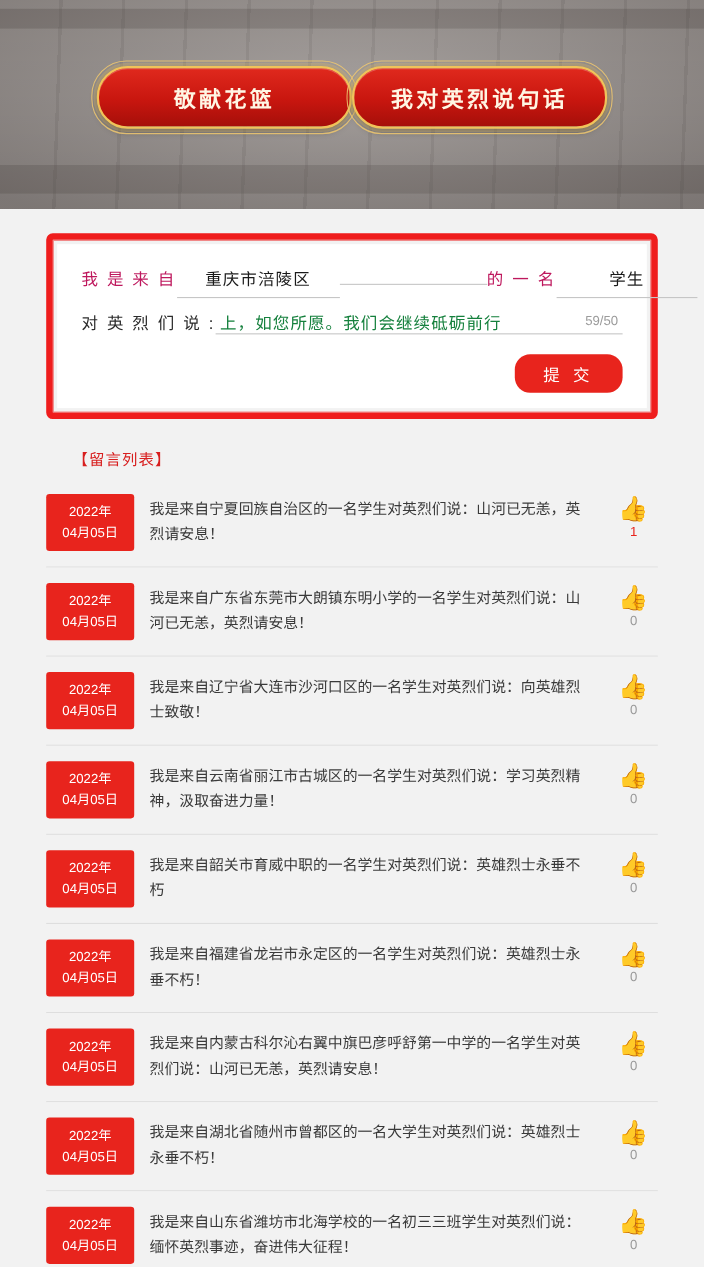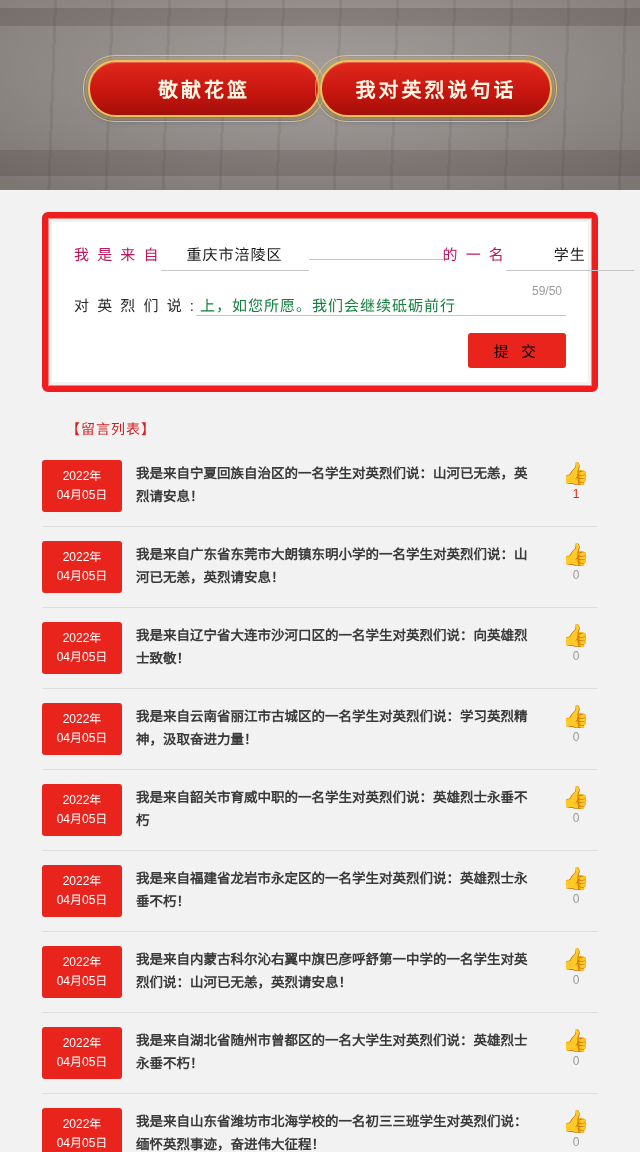--- a/index.html
+++ b/index.html
@@ -135,21 +135,21 @@
   }
   .fill.wide { min-width: 120px; }
   .fill.blank { min-width: 126px; }
   .compose-line2 {
     display: flex;
     align-items: baseline;
     font-size: 15px;
     color: #2b2b2b;
     letter-spacing: 2px;
     line-height: 30px;
-    margin-top: 20px;
+    margin-top: 9px;
   }
   .msg-input {
     flex: 1;
     border: none;
     border-bottom: 1px solid #c6c6c6;
     outline: none;
     font-family: inherit;
     font-size: 15px;
     color: #15803d;
     letter-spacing: 1px;
@@ -163,23 +163,23 @@
     font-size: 12px;
     color: #9b9b9b;
   }
   .submit-row {
     display: flex;
     justify-content: flex-end;
     margin-top: 12px;
   }
   .submit-btn {
     background: #e8241d;
-    color: #000000;
+    color: #ffffff;
     border: none;
-    border-radius: 3px;
+    border-radius: 14px;
     font-size: 15px;
     letter-spacing: 4px;
     padding: 7px 26px;
     cursor: pointer;
     font-family: inherit;
   }
 
   
   .list-title {
     margin: 26px 0 8px 66px;
@@ -209,21 +209,20 @@
     line-height: 19px;
     padding: 7px 0;
     align-self: flex-start;
   }
   .msg-text {
     flex: 1 1 auto;
     font-size: 13.5px;
     line-height: 23px;
     color: #3a3a3a;
     padding-top: 2px;
-    font-weight: bold;
   }
   .like {
     flex: 0 0 auto;
     width: 44px;
     text-align: center;
     color: #e8241d;
     align-self: flex-start;
     padding-top: 2px;
   }
   .like .glyph { font-size: 22px; line-height: 24px; display: block; }

